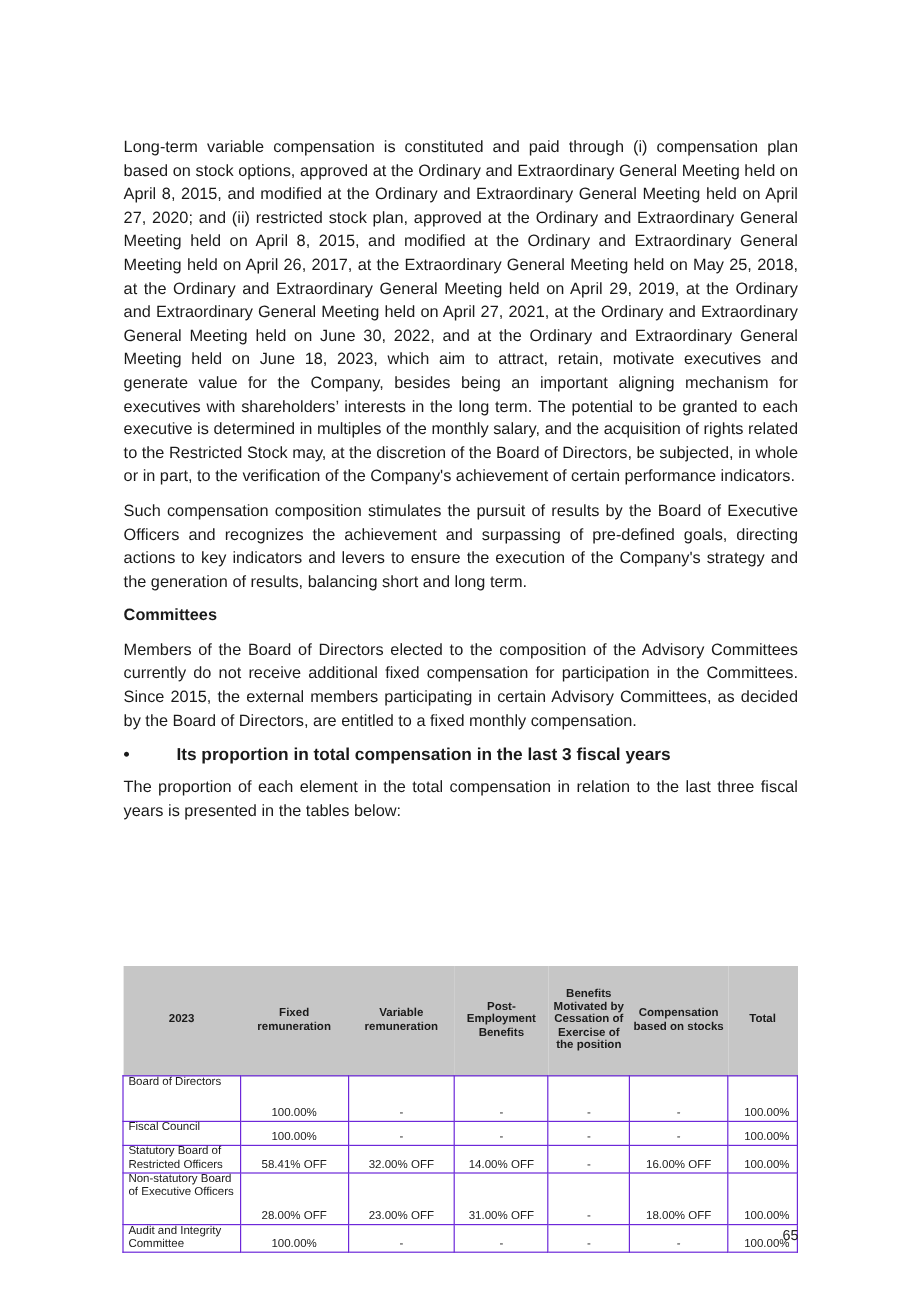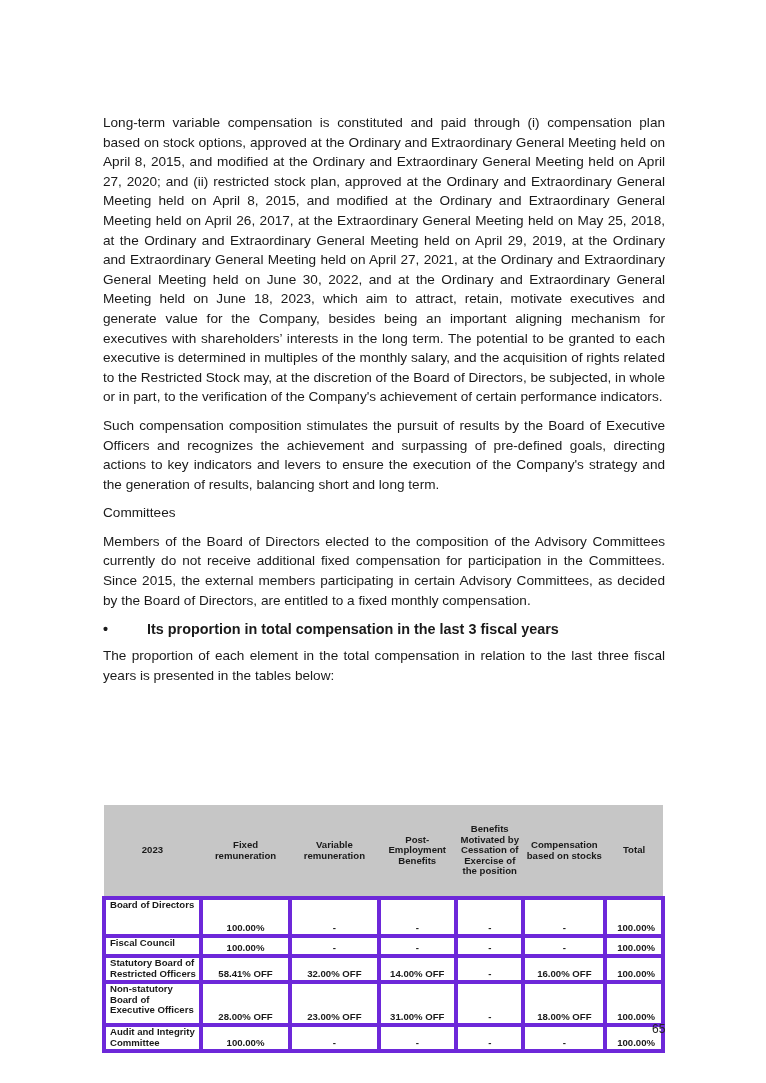--- a/index.html
+++ b/index.html
@@ -1,27 +1,27 @@
 <!DOCTYPE html>
 <html><head>
 <meta charset="utf-8">
 <style>
   html, body { margin: 0; padding: 0; background: #ffffff; }
   body { width: 766px; height: 1083px; position: relative; overflow: hidden;
          font-family: "Liberation Sans", sans-serif; color: #1a1a1a; }
   .page { position: absolute; left: 103px; top: 113px; width: 562px; }
   .para { font-size: 13.6px; line-height: 19.6px; text-align: justify; margin: 0 0 9px 0; }
-  .heading { font-size: 13.6px; font-weight: normal; line-height: 19.6px; margin: 0 0 9px 0; }
+  .heading { font-size: 13.6px; font-weight: bold; line-height: 19.6px; margin: 0 0 9px 0; }
   .bullet-heading { font-size: 14.4px; font-weight: bold; line-height: 20px; margin: 0 0 7px 0; position: relative; padding-left: 44px; }
   .bullet-heading .bullet { position: absolute; left: 0; top: 0; font-weight: bold; }
   table.comp { position: absolute; left: 102px; top: 805px; width: 563px;
                border-collapse: collapse; font-size: 9.6px; line-height: 10.5px; }
   table.comp th { background: #c6c6c6; font-weight: bold; text-align: center; vertical-align: middle;
                   padding: 12px 2px; height: 67px; border: none; }
-  table.comp td { border: 4px solid #6d28d9; padding: 0 3px 1px 3px; vertical-align: bottom; text-align: center; font-weight: bold; }
+  table.comp td { border: 1px solid #6d28d9; padding: 0 3px 1px 3px; vertical-align: bottom; text-align: center; }
   table.comp td.label { text-align: left; vertical-align: top; padding-left: 4px; }
   table.comp td.total { text-align: right; padding-right: 6px; }
   .page-number { position: absolute; left: 652px; top: 1022px; font-size: 12px;
                  font-family: Liberation Sans, sans-serif; color: #222; }
 </style>
 </head>
 <body>
 
 <div class="page">
   <p class="para">Long-term variable compensation is constituted and paid through (i) compensation plan based on stock options, approved at the Ordinary and Extraordinary General Meeting held on April 8, 2015, and modified at the Ordinary and Extraordinary General Meeting held on April 27, 2020; and (ii) restricted stock plan, approved at the Ordinary and Extraordinary General Meeting held on April 8, 2015, and modified at the Ordinary and Extraordinary General Meeting held on April 26, 2017, at the Extraordinary General Meeting held on May 25, 2018, at the Ordinary and Extraordinary General Meeting held on April 29, 2019,  at the Ordinary and Extraordinary General Meeting held on April 27, 2021, at the Ordinary and Extraordinary General Meeting held on June 30, 2022, and at the Ordinary and Extraordinary General Meeting held on June 18, 2023, which aim to attract, retain, motivate executives and generate value for the Company, besides being an important aligning mechanism for executives with shareholders’ interests in the long term. The potential to be granted to each executive is determined in multiples of the monthly salary, and the acquisition of rights related to the Restricted Stock may, at the discretion of the Board of Directors, be subjected, in whole or in part, to the verification of the Company's achievement of certain performance indicators.</p>

